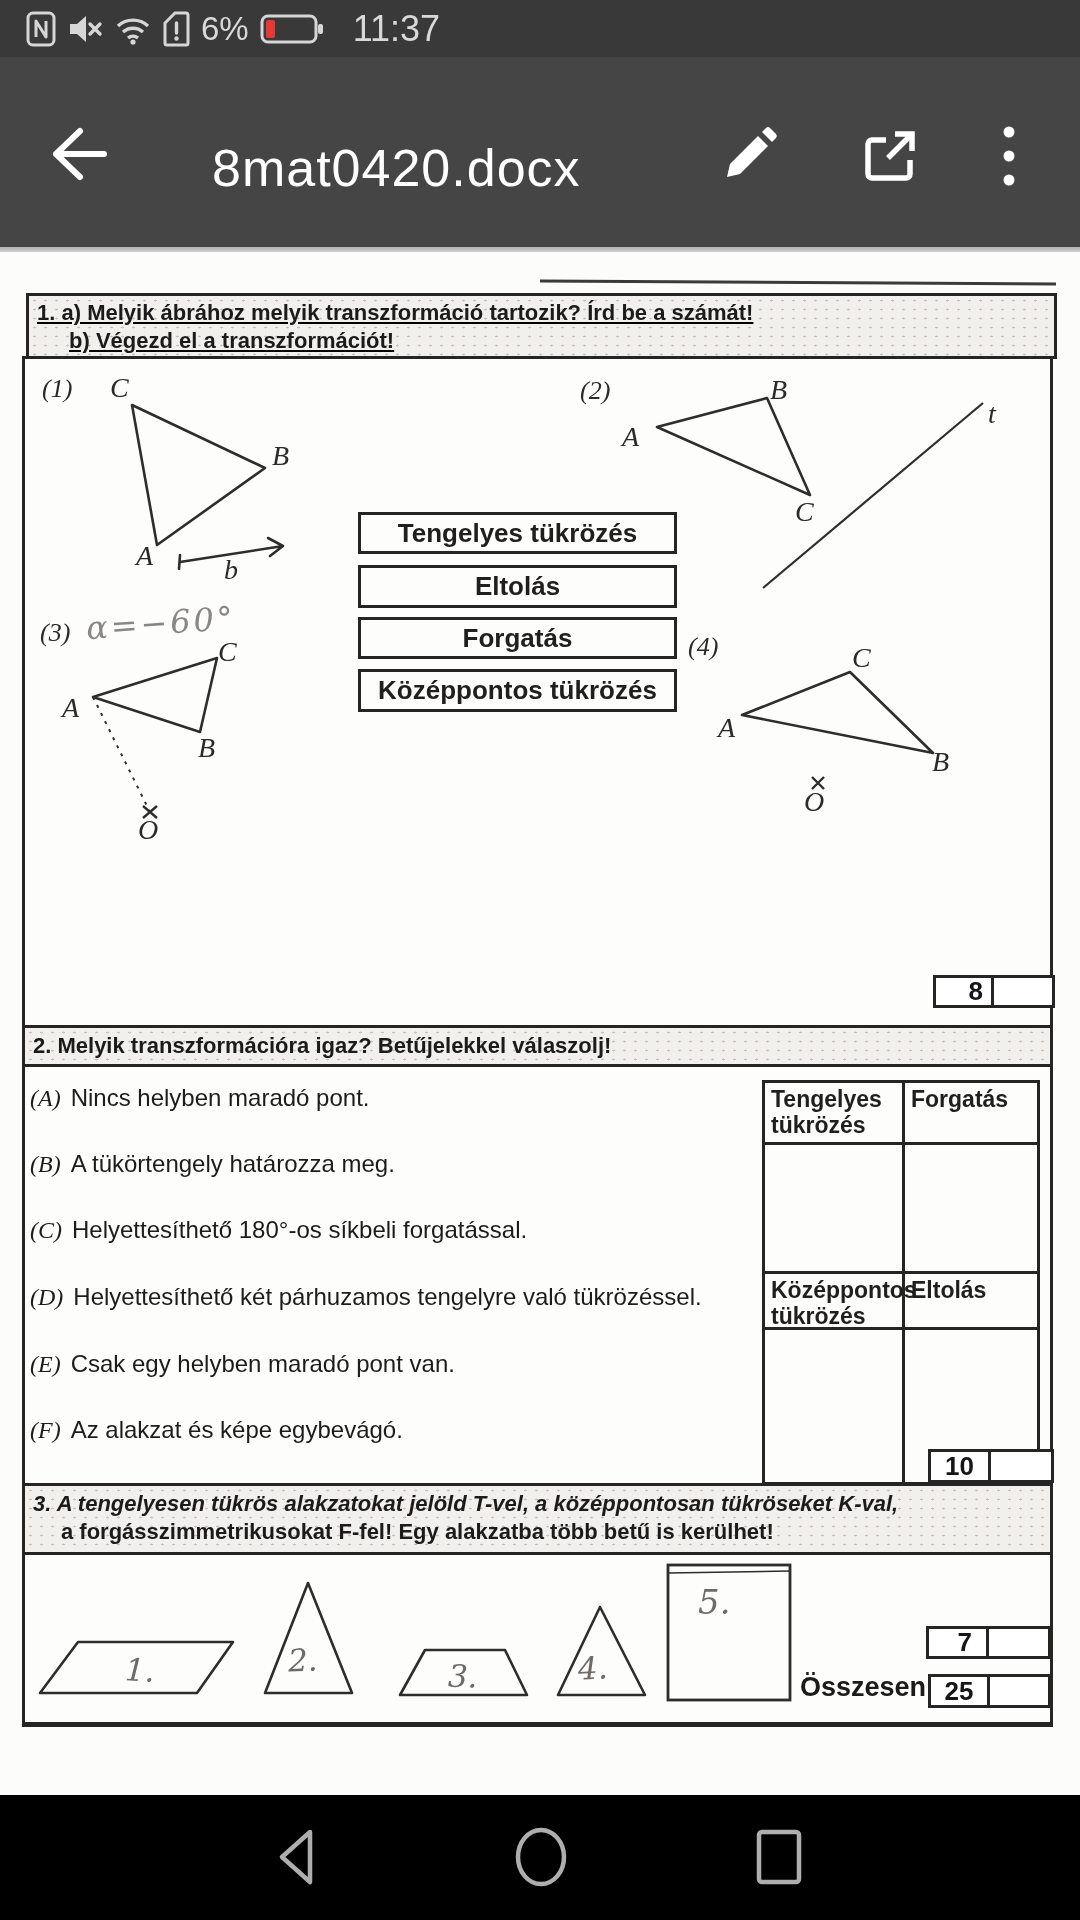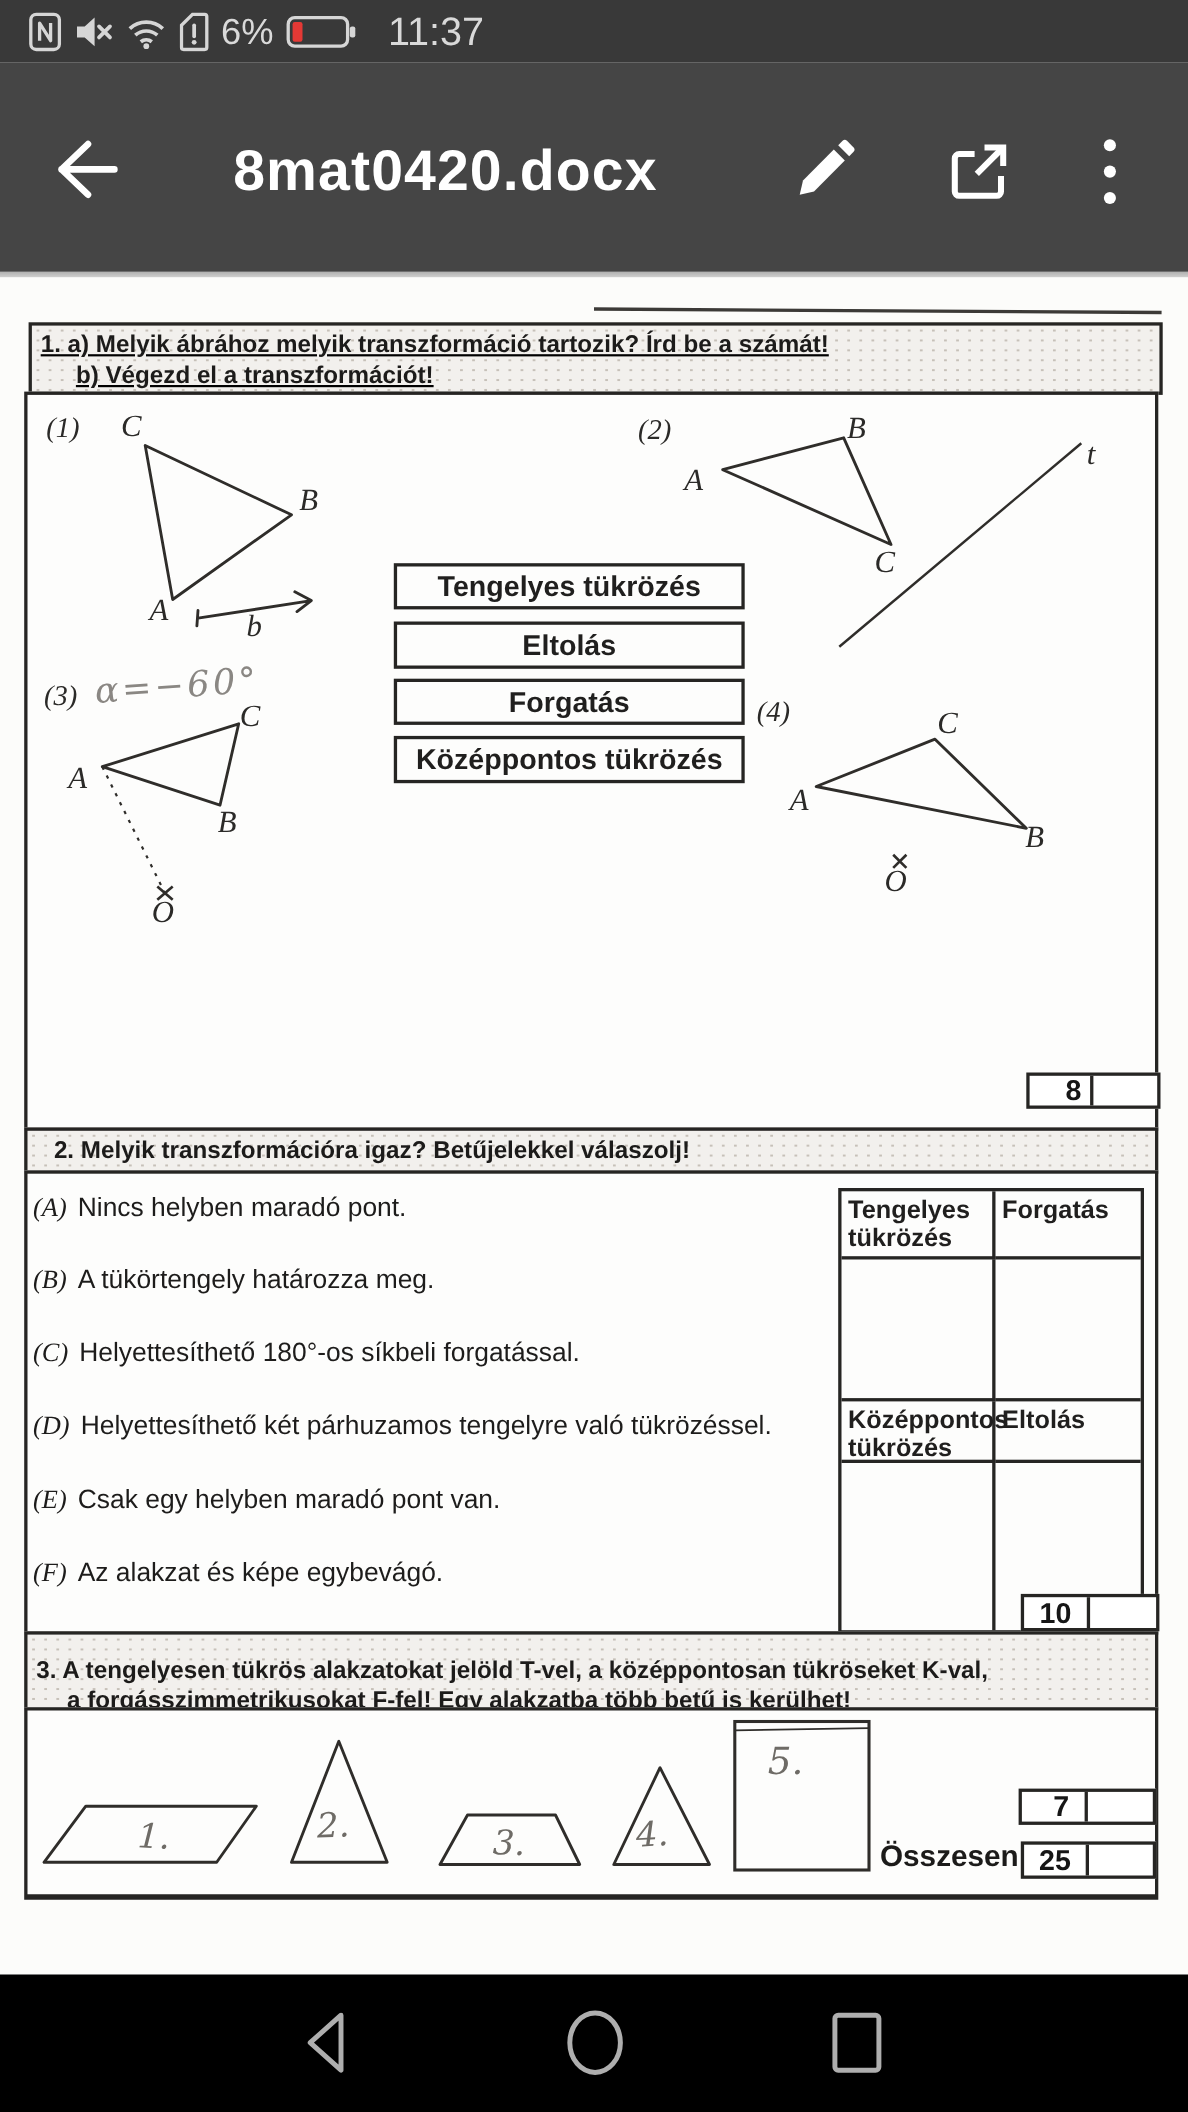--- a/index.html
+++ b/index.html
@@ -9,21 +9,21 @@
   .statusbar{position:absolute;left:0;top:0;width:1080px;height:57px;background:#393939;
              display:flex;align-items:center;justify-content:space-between;padding:0 26px;box-sizing:border-box;}
   .carrier{color:#d9d9d9;font-size:34px;}
   .sb-right{display:flex;align-items:center;gap:11px;color:#d9d9d9;}
   .sb-pct{font-size:33px;}
   .sb-time{font-size:36px;margin-left:18px;}
   
   .toolbar{position:absolute;left:0;top:57px;width:1080px;height:190px;background:#454545;}
   .tb-shadow{position:absolute;left:0;top:247px;width:1080px;height:12px;
              background:linear-gradient(#0000004d,transparent);}
-  .tb-title{position:absolute;left:212px;top:126px;color:#ffffff;font-size:52px;font-weight:700;letter-spacing:1px;}
+  .tb-title{position:absolute;left:212px;top:138px;color:#ffffff;font-size:52px;font-weight:400;letter-spacing:1px;}
   .iconbtn{position:absolute;cursor:pointer;}
   
   .page{position:absolute;left:0;top:252px;width:1080px;height:1543px;background:#fcfcfa;}
   .edgeline{position:absolute;left:540px;top:29px;width:516px;height:3px;background:#3c3a37;transform:rotate(0.35deg);}
   .wbox{position:absolute;border:3px solid #262523;box-sizing:border-box;}
   .speckle{background-color:#f2f0ed;
            background-image:radial-gradient(#c6c0b8 1px,transparent 1.4px);
            background-size:11px 9px;}
   .hline{font-weight:bold;font-size:22px;color:#1c1b1a;line-height:28px;white-space:nowrap;}
   .tbox{position:absolute;left:358px;width:319px;border:3px solid #262523;box-sizing:border-box;
@@ -181,21 +181,21 @@
   <span class="vlabel" style="left:852px;top:642px;">C</span>
   <span class="vlabel" style="left:932px;top:746px;">B</span>
   <span class="vlabel" style="left:804px;top:786px;">O</span>
 
   <div class="scorebox" style="left:933px;top:975px;height:33px;">
     <div class="val" style="width:58px;justify-content:flex-end;padding-right:8px;">8</div>
     <div class="blank" style="width:58px;"></div>
   </div>
 
   <div class="wbox speckle" style="left:22px;top:1025px;width:1031px;height:42px;display:flex;align-items:center;">
-    <div class="hline" style="padding-left:24px;">2. Melyik transzformációra igaz? Betűjelekkel válaszolj!</div>
+    <div class="hline" style="padding-left:8px;">2. Melyik transzformációra igaz? Betűjelekkel válaszolj!</div>
   </div>
 
   <div class="wbox" style="left:22px;top:1064px;width:1031px;height:422px;background:#fdfdfc;"></div>
 
   <div class="stmt" style="top:1084px;"><span class="lab">(A)</span><span>Nincs helyben maradó pont.</span></div>
   <div class="stmt" style="top:1150px;"><span class="lab">(B)</span><span>A tükörtengely határozza meg.</span></div>
   <div class="stmt" style="top:1216px;"><span class="lab">(C)</span><span>Helyettesíthető 180°-os síkbeli forgatással.</span></div>
   <div class="stmt" style="top:1283px;"><span class="lab">(D)</span><span>Helyettesíthető két párhuzamos tengelyre való tükrözéssel.</span></div>
   <div class="stmt" style="top:1350px;"><span class="lab">(E)</span><span>Csak egy helyben maradó pont van.</span></div>
   <div class="stmt" style="top:1416px;"><span class="lab">(F)</span><span>Az alakzat és képe egybevágó.</span></div>
@@ -210,21 +210,21 @@
     <div class="cell norow"></div>
     <div class="cell last norow"></div>
   </div>
 
   <div class="scorebox" style="left:928px;top:1449px;height:34px;">
     <div class="val" style="width:60px;">10</div>
     <div class="blank" style="width:60px;"></div>
   </div>
 
   <div class="wbox speckle" style="left:22px;top:1483px;width:1031px;height:72px;">
-    <div class="hline" style="padding:18px 0 0 8px;">3. A tengelyesen tükrös alakzatokat jelöld T-vel, a középpontosan tükröseket K-val,</div>
+    <div class="hline" style="padding:4px 0 0 8px;font-style:italic;">3. A tengelyesen tükrös alakzatokat jelöld T-vel, a középpontosan tükröseket K-val,</div>
     <div class="hline" style="padding-left:36px;">a forgásszimmetrikusokat F-fel! Egy alakzatba több betű is kerülhet!</div>
   </div>
 
   <div class="wbox" style="left:22px;top:1552px;width:1031px;height:175px;border-bottom-width:5px;background:#fdfdfc;"></div>
 
   <svg style="position:absolute;left:30px;top:1560px;" width="790" height="160" viewBox="0 0 790 160">
     <polygon points="10,133 167,133 203,82 48,82" fill="none" stroke="#2f2d2a" stroke-width="2.6" stroke-linejoin="round"></polygon>
     <polygon points="278,23 235,133 322,133" fill="none" stroke="#2f2d2a" stroke-width="2.6" stroke-linejoin="round"></polygon>
     <polygon points="370,135 497,135 475,90 395,90" fill="none" stroke="#2f2d2a" stroke-width="2.6" stroke-linejoin="round"></polygon>
     <polygon points="570,47 528,135 615,135" fill="none" stroke="#2f2d2a" stroke-width="2.6" stroke-linejoin="round"></polygon>

